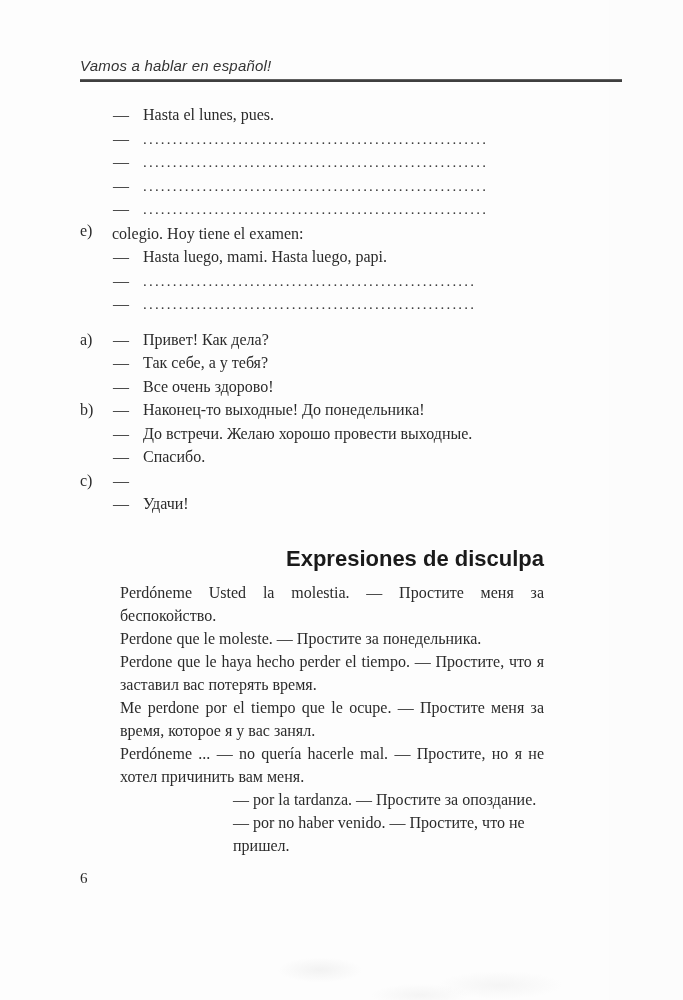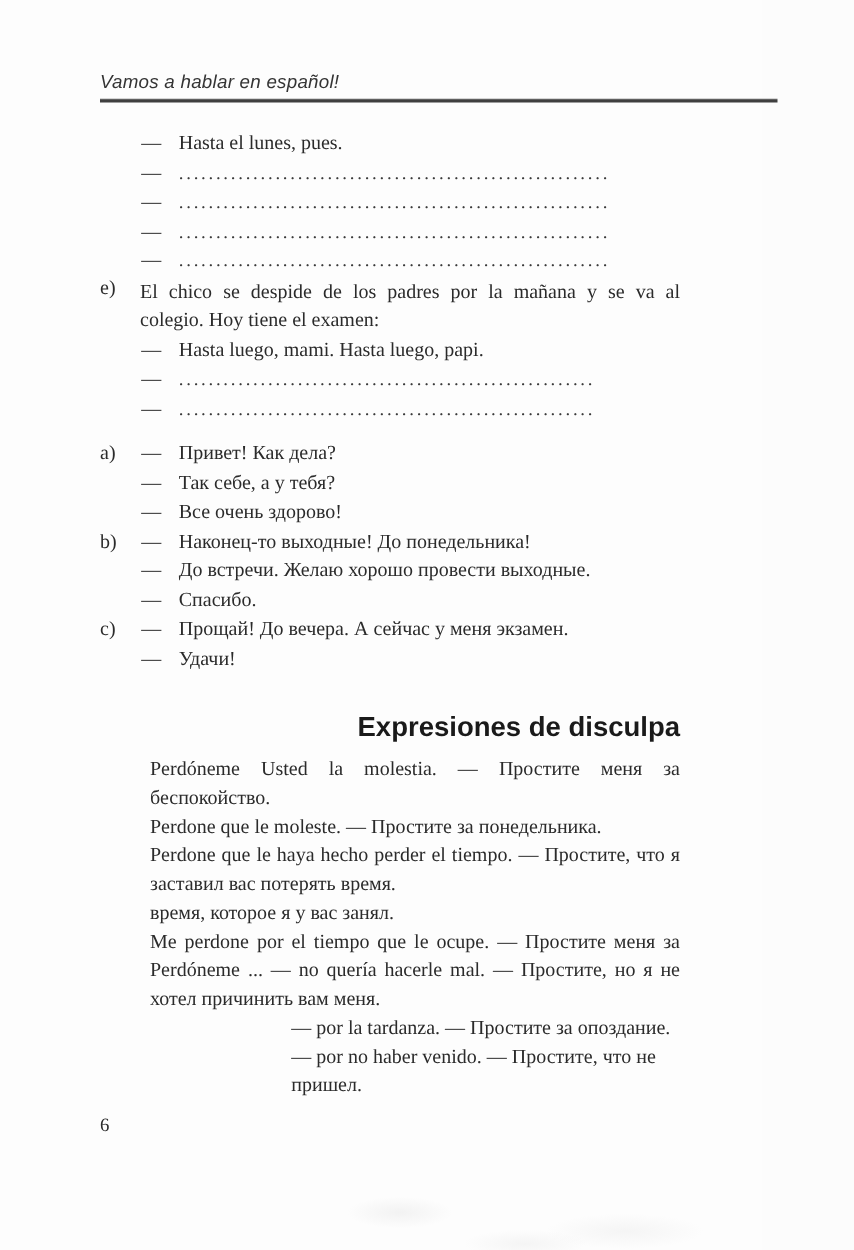--- a/index.html
+++ b/index.html
@@ -142,21 +142,20 @@
       <span class="dots dots-long">..........................................................................................</span>
     </div>
     <div class="drow indented">
       <span class="ddash">—</span>
       <span class="dots dots-long">..........................................................................................</span>
     </div>
 
     <div class="eitem">
       <span class="dlabel">e)</span>
       <div class="edesc">
-        <div class="jline">El chico se despide de los padres por la mañana y se va al</div>
         <div class="nline">colegio. Hoy tiene el examen:</div>
       </div>
     </div>
     <div class="drow indented">
       <span class="ddash">—</span>
       <span class="dtext">Hasta luego, mami. Hasta luego, papi.</span>
     </div>
     <div class="drow indented">
       <span class="ddash">—</span>
       <span class="dots dots-short">..........................................................................................</span>
@@ -194,21 +193,20 @@
       <span class="dtext">До встречи. Желаю хорошо провести выходные.</span>
     </div>
     <div class="drow indented">
       <span class="ddash">—</span>
       <span class="dtext">Спасибо.</span>
     </div>
 
     <div class="drow">
       <span class="dlabel">c)</span>
       <span class="ddash">—</span>
-      <span class="dtext">Прощай! До вечера. А сейчас у меня экзамен.</span>
     </div>
     <div class="drow indented">
       <span class="ddash">—</span>
       <span class="dtext">Удачи!</span>
     </div>
   </div>
 
   <h1 class="exp-title">Expresiones de disculpa</h1>
 
   <div class="exp-block">
@@ -217,22 +215,22 @@
       <div class="exp-line nline">беспокойство.</div>
     </div>
     <div>
       <div class="exp-line nline">Perdone que le moleste. — Простите за понедельника.</div>
     </div>
     <div>
       <div class="exp-line jline">Perdone que le haya hecho perder el tiempo. — Простите, что я</div>
       <div class="exp-line nline">заставил вас потерять время.</div>
     </div>
     <div>
+      <div class="exp-line jline">Me perdone por el tiempo que le ocupe. — Простите меня за</div>
       <div class="exp-line nline">время, которое я у вас занял.</div>
-      <div class="exp-line jline">Me perdone por el tiempo que le ocupe. — Простите меня за</div>
     </div>
     <div>
       <div class="exp-line jline">Perdóneme ... — no quería hacerle mal. — Простите, но я не</div>
       <div class="exp-line nline">хотел причинить вам меня.</div>
     </div>
     <div class="exp-line exp-ind">— por la tardanza. — Простите за опоздание.</div>
     <div class="exp-line exp-ind">— por no haber venido. — Простите, что не пришел.</div>
   </div>
 
   <div class="page-number">6</div>

